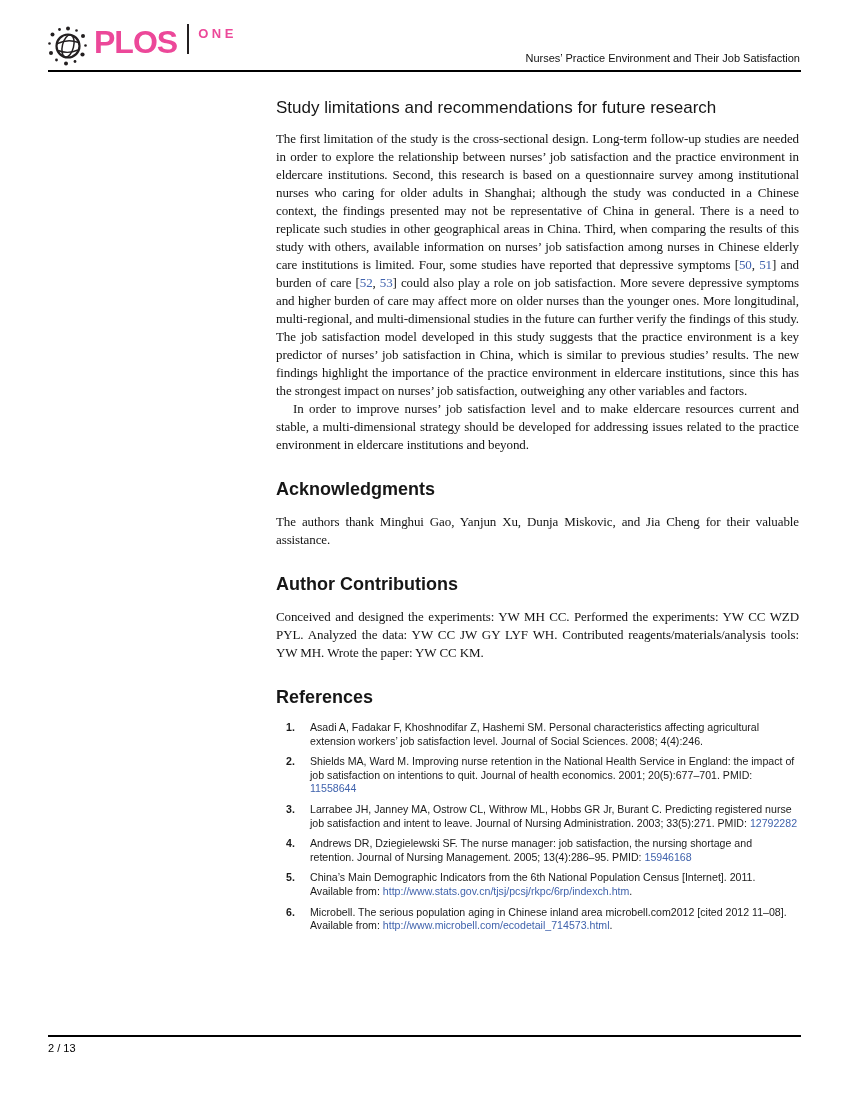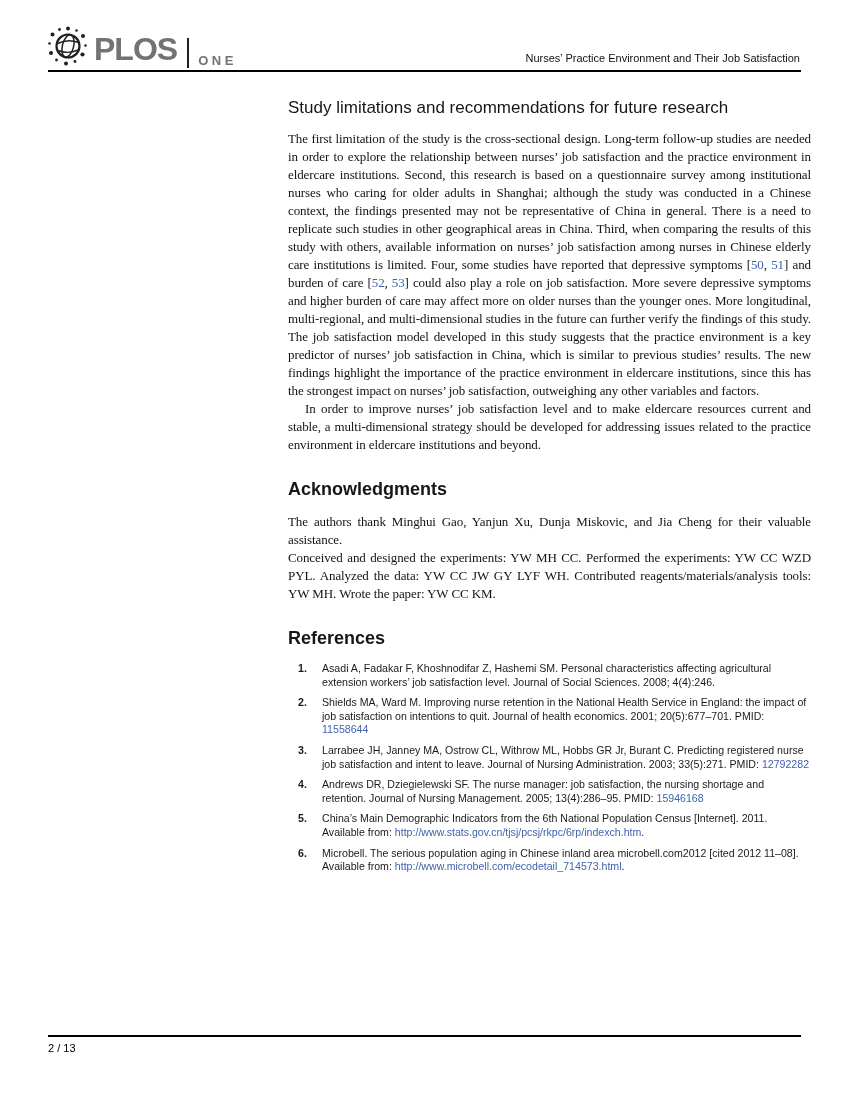--- a/index.html
+++ b/index.html
@@ -9,23 +9,23 @@
     font-family: "Liberation Serif", serif;
     color: #1b1b1b;
     position: relative;
     overflow: hidden;
   }
   .page { position: absolute; inset: 0; }
 
   
   .logo {
     position: absolute; left: 46px; top: 24px;
-    display: flex; align-items: flex-end;
+    display: flex; align-items: flex-start;
     font-family: "Liberation Sans", sans-serif;
-    color: #737373;
+    color: #ec4899;
   }
   .logo svg { display: block; margin-right: 4px; }
   .logo .plos {
     font-size: 32px; font-weight: bold; letter-spacing: -1px;
   }
   .logo .logo-divider {
     width: 2px; height: 30px; background: #231f20;
     margin: 0 9px 0 10px;
   }
   .logo .one {
@@ -37,21 +37,21 @@
     font-family: "Liberation Sans", sans-serif;
     font-size: 11px; color: #111111;
   }
   .header-rule {
     position: absolute; left: 48px; right: 49px; top: 70px;
     height: 2px; background: #000000;
   }
 
   
   .content {
-    position: absolute; left: 288px; top: 94px; width: 523px;
+    position: absolute; left: 276px; top: 94px; width: 523px;
   }
   h2.section, h3.section-sub {
     font-family: "Liberation Sans", sans-serif;
     color: #161616; margin: 0;
   }
   h3.section-sub { font-size: 17px; font-weight: 400; margin: 4px 0 12px; }
   h2.section { font-size: 18px; font-weight: 700; margin: 25px 0 13px; }
   p.body {
     font-size: 13px; line-height: 18px; letter-spacing: -0.1px;
     text-align: justify; margin: 0; color: #131313;
@@ -123,20 +123,21 @@
 
     <h3 class="section-sub">Study limitations and recommendations for future research</h3>
     <p class="body"><span>The first limitation of the study is the cross-sectional design. Long-term follow-up studies are needed in order to explore the relationship between nurses’ job satisfaction and the practice environment in eldercare institutions. Second, this research is based on a questionnaire survey among institutional nurses who caring for older adults in Shanghai; although the study was conducted in a Chinese context, the findings presented may not be representative of China in general. There is a need to replicate such studies in other geographical areas in China. Third, when comparing the results of this study with others, available information on nurses’ job satisfaction among nurses in Chinese elderly care institutions is limited. Four, some studies have reported that depressive symptoms [</span><a class="cite">50</a><span>, </span><a class="cite">51</a><span>] and burden of care [</span><a class="cite">52</a><span>, </span><a class="cite">53</a><span>] could also play a role on job satisfaction. More severe depressive symptoms and higher burden of care may affect more on older nurses than the younger ones. More longitudinal, multi-regional, and multi-dimensional studies in the future can further verify the findings of this study.</span></p>
 
     <p class="body">The job satisfaction model developed in this study suggests that the practice environment is a key predictor of nurses’ job satisfaction in China, which is similar to previous studies’ results. The new findings highlight the importance of the practice environment in eldercare institutions, since this has the strongest impact on nurses’ job satisfaction, outweighing any other variables and factors.</p>
     <p class="body indent">In order to improve nurses’ job satisfaction level and to make eldercare resources current and stable, a multi-dimensional strategy should be developed for addressing issues related to the practice environment in eldercare institutions and beyond.</p>
 
     <h2 class="section">Acknowledgments</h2>
     <p class="body">The authors thank Minghui Gao, Yanjun Xu, Dunja Miskovic, and Jia Cheng for their valuable assistance.</p>
 
+    <h2 class="section">Author Contributions</h2>
     <p class="body">Conceived and designed the experiments: YW MH CC. Performed the experiments: YW CC WZD PYL. Analyzed the data: YW CC JW GY LYF WH. Contributed reagents/materials/analysis tools: YW MH. Wrote the paper: YW CC KM.</p>
 
     <h2 class="section">References</h2>
     <div class="refs">
 
       <div class="ref">
         <span class="ref-num">1.</span>
         <span class="ref-body"><span>Asadi A, Fadakar F, Khoshnodifar Z, Hashemi SM. Personal characteristics affecting agricultural extension workers’ job satisfaction level. Journal of Social Sciences. 2008; 4(4):246.</span></span>
       </div>
 

